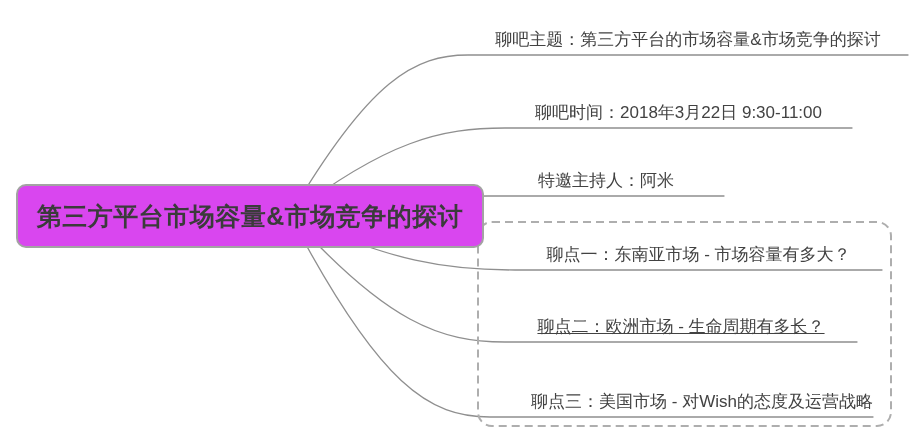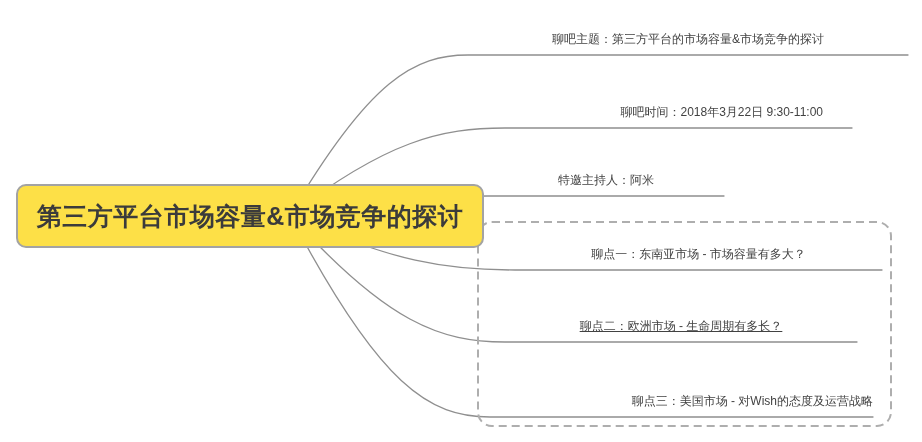--- a/index.html
+++ b/index.html
@@ -25,48 +25,48 @@
   }
   .root-topic {
     position: absolute;
     left: 16px;
     top: 184px;
     width: 468px;
     height: 64px;
     box-sizing: border-box;
     border: 2px solid #a3a3a3;
     border-radius: 10px;
-    background: #fde047;
+    background: #d946ef;
     display: flex;
     align-items: center;
     justify-content: center;
     z-index: 3;
     cursor: default;
   }
   .root-topic .root-label {
     font-size: 25px;
     font-weight: bold;
     color: #3b3b3b;
     letter-spacing: 0.5px;
     white-space: nowrap;
   }
   .branch-label {
     position: absolute;
     height: 27px;
     line-height: 25px;
     text-align: center;
-    font-size: 12px;
+    font-size: 17px;
     color: #424242;
     white-space: nowrap;
     z-index: 2;
     cursor: default;
   }
   
   .b0 { left: 468px; top: 27px;  width: 440px; }
-  .b1 { left: 476px; top: 100px; width: 347px; text-align: right; }
+  .b1 { left: 505px; top: 100px; width: 347px; }
   .b2 { left: 488px; top: 168px; width: 236px; }
   .b3 { left: 515px; top: 242px; width: 367px; }
   .b4 { left: 505px; top: 314px; width: 352px; text-decoration: underline; }
   .b5 { left: 490px; top: 389px; width: 383px; text-align: right; }
 </style>
 </head>
 <body>
 
 <div class="canvas">
 

